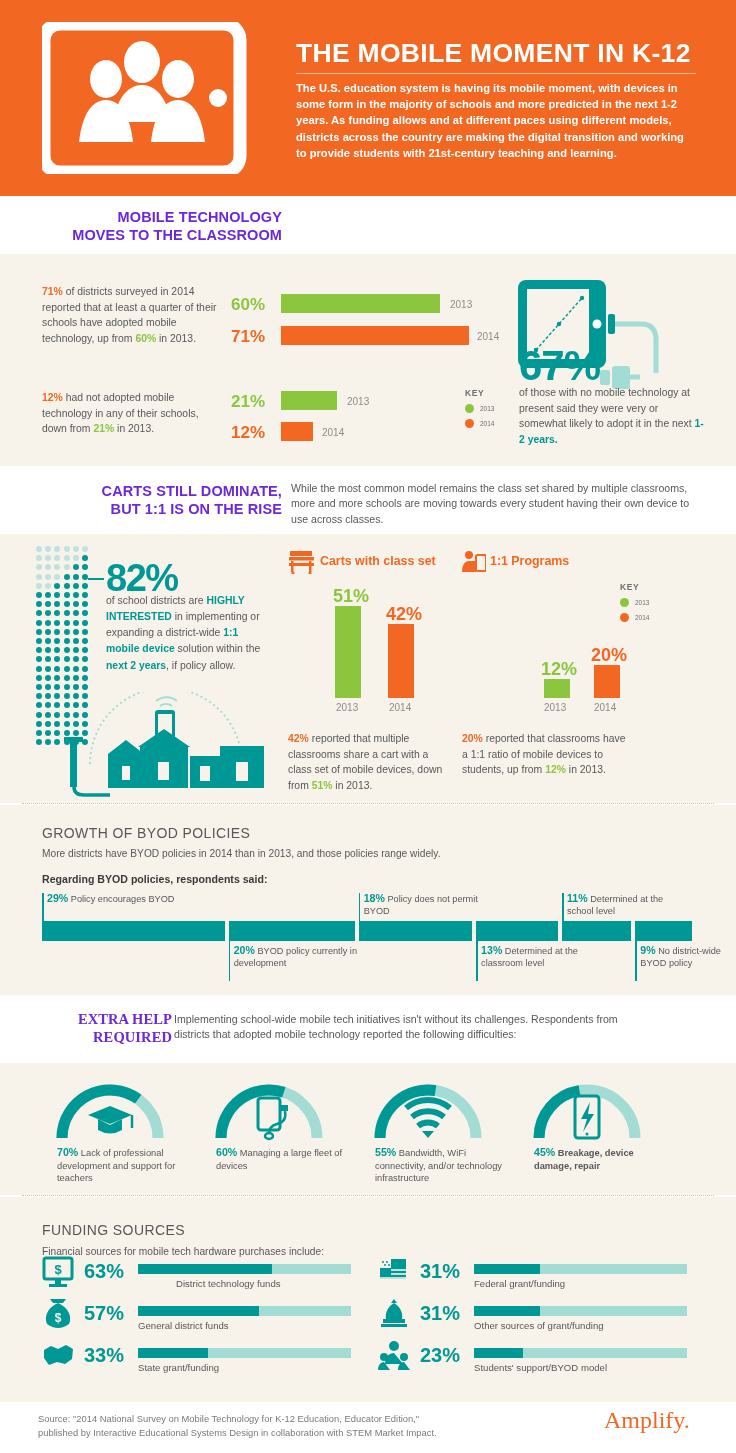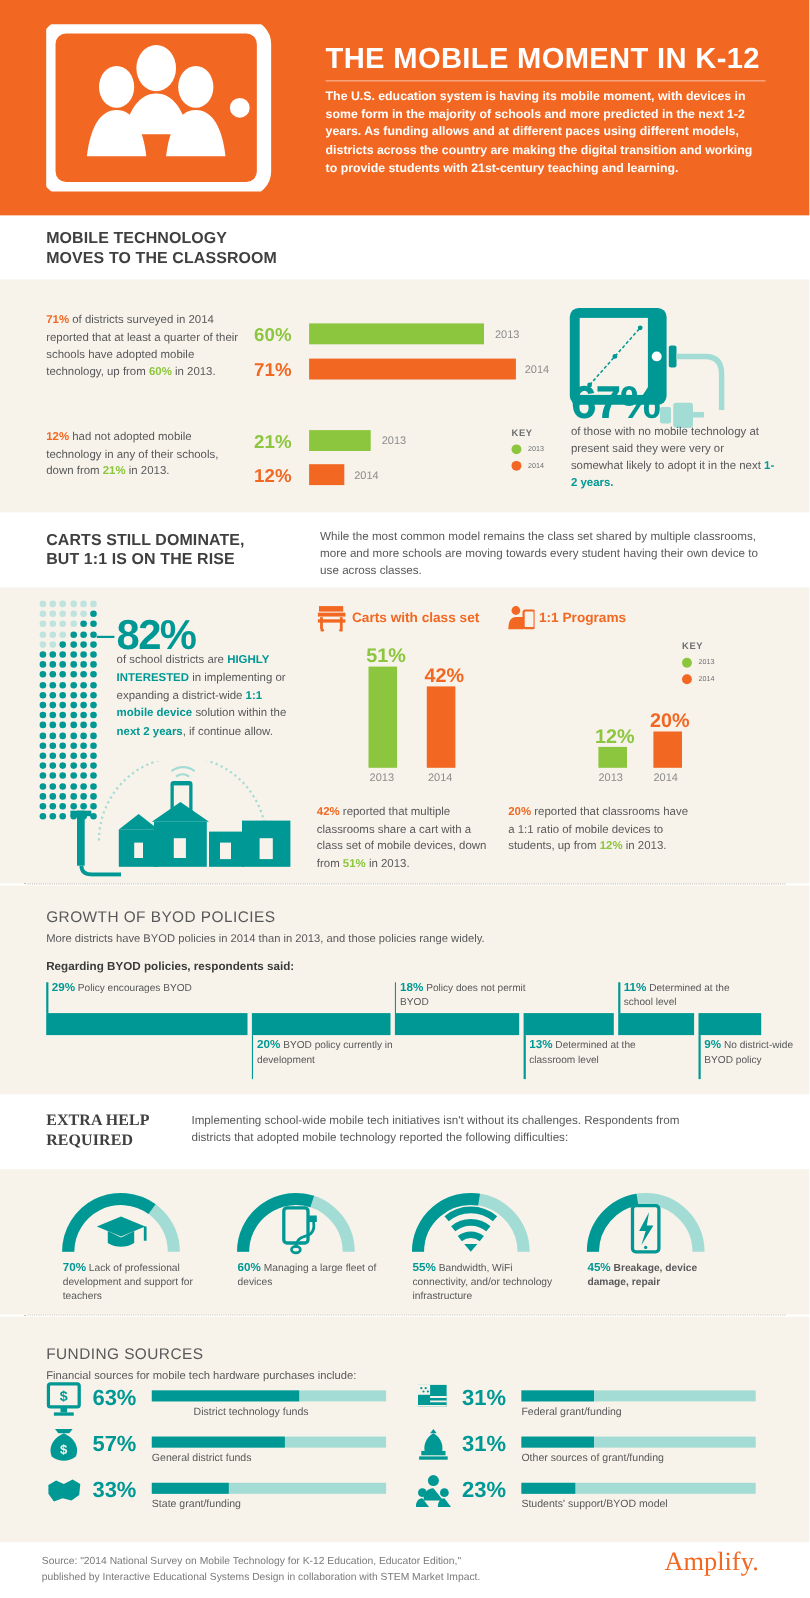--- a/index.html
+++ b/index.html
@@ -32,22 +32,22 @@
   .header-body {
     position:absolute; left:296px; top:80px; width:398px;
     color:#ffffff; font-size:11.2px; line-height:1.45; font-weight:bold;
   }
 
   
   .band-white { position:absolute; left:0; width:736px; background:#ffffff; }
   .band-cream { position:absolute; left:0; width:736px; background:#F7F3EA; }
 
   .sect-title {
-    position:absolute; color:#404040; font-weight:bold; font-size:14.5px;
-    line-height:1.25; letter-spacing:0.1px;
+    position:absolute; color:#6d28d9; font-weight:bold; font-size:14.5px;
+    line-height:1.25; letter-spacing:0.1px;text-align:right;
   }
   .sect-desc {
     position:absolute; color:#58585A; font-size:10.6px; line-height:1.45;
   }
 
   
   .pct-lbl { position:absolute; font-weight:bold; font-size:17px; }
   .pct-green { color:#8CC63E; }
   .pct-orange { color:#F26722; }
   .hbar { position:absolute; height:19px; }
@@ -346,21 +346,21 @@
       <div class="dot" style="left: 9.2px; top: 193.2px; background: rgb(0, 152, 148);"></div>
       <div class="dot" style="left: 18.4px; top: 193.2px; background: rgb(0, 152, 148);"></div>
       <div class="dot" style="left: 27.6px; top: 193.2px; background: rgb(0, 152, 148);"></div>
       <div class="dot" style="left: 36.8px; top: 193.2px; background: rgb(0, 152, 148);"></div>
       <div class="dot" style="left: 46px; top: 193.2px; background: rgb(0, 152, 148);"></div>
     </div>
 
   <div class="big82" style="left:106px;top:557px;">82%</div>
   <div style="position:absolute;left:88px;top:578px;width:16px;height:2px;background:#009894;"></div>
   <div class="body-txt" style="left:106px;top:593px;width:168px;line-height:1.55;">
-    <span>of school districts are </span><span class="b-teal">HIGHLY INTERESTED</span><span> in implementing or expanding a district-wide </span><span class="b-teal">1:1 mobile device</span><span> solution within the </span><span class="b-teal">next 2 years</span><span>, if continue allow.</span>
+    <span>of school districts are </span><span class="b-teal">HIGHLY INTERESTED</span><span> in implementing or expanding a district-wide </span><span class="b-teal">1:1 mobile device</span><span> solution within the </span><span class="b-teal">next 2 years</span><span>, if policy allow.</span>
   </div>
 
   <div style="position:absolute;left:60px;top:692px;">
     <svg width="210" height="105" viewBox="0 0 210 105">
       <g fill="none" stroke="#A3DCD5" stroke-width="2" stroke-dasharray="2,3">
         <path d="M30 72 A76 76 0 0 1 182 72"></path>
       </g>
       <rect x="95" y="18" width="20" height="32" rx="3" fill="#009894"></rect>
       <rect x="98" y="22" width="14" height="23" fill="#F7F3EA"></rect>
       <g fill="none" stroke="#A3DCD5" stroke-width="2">

